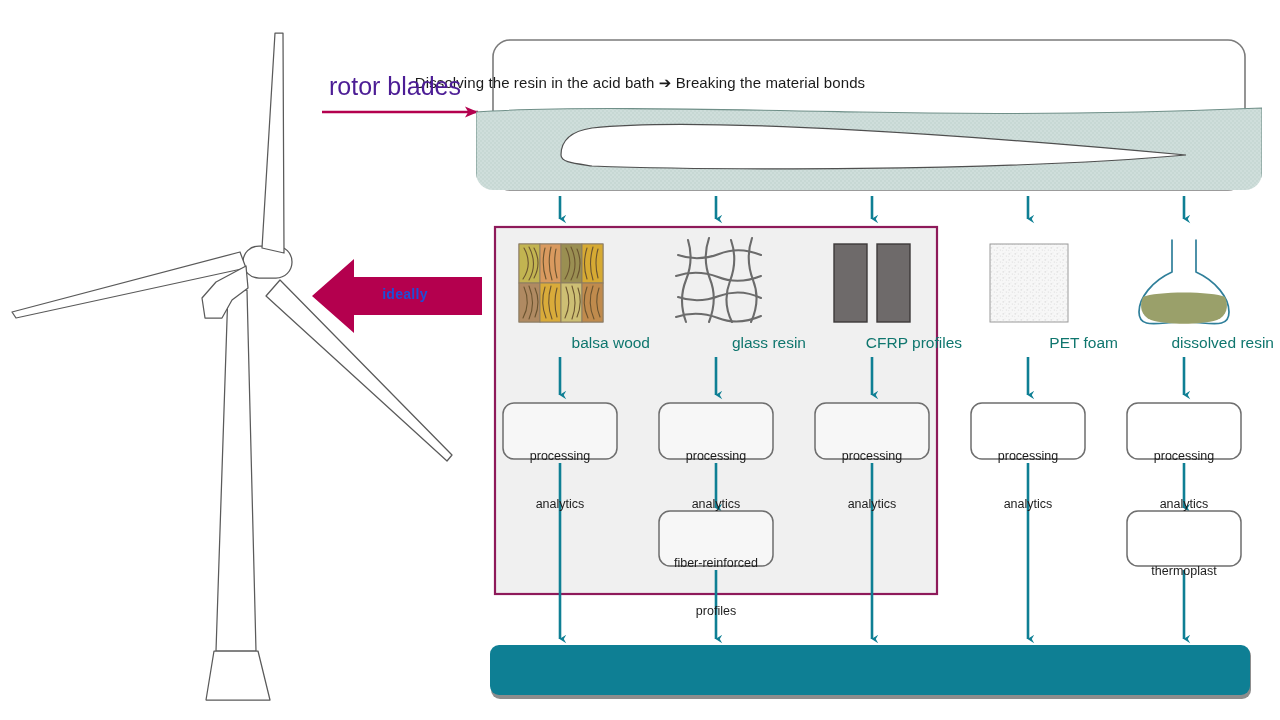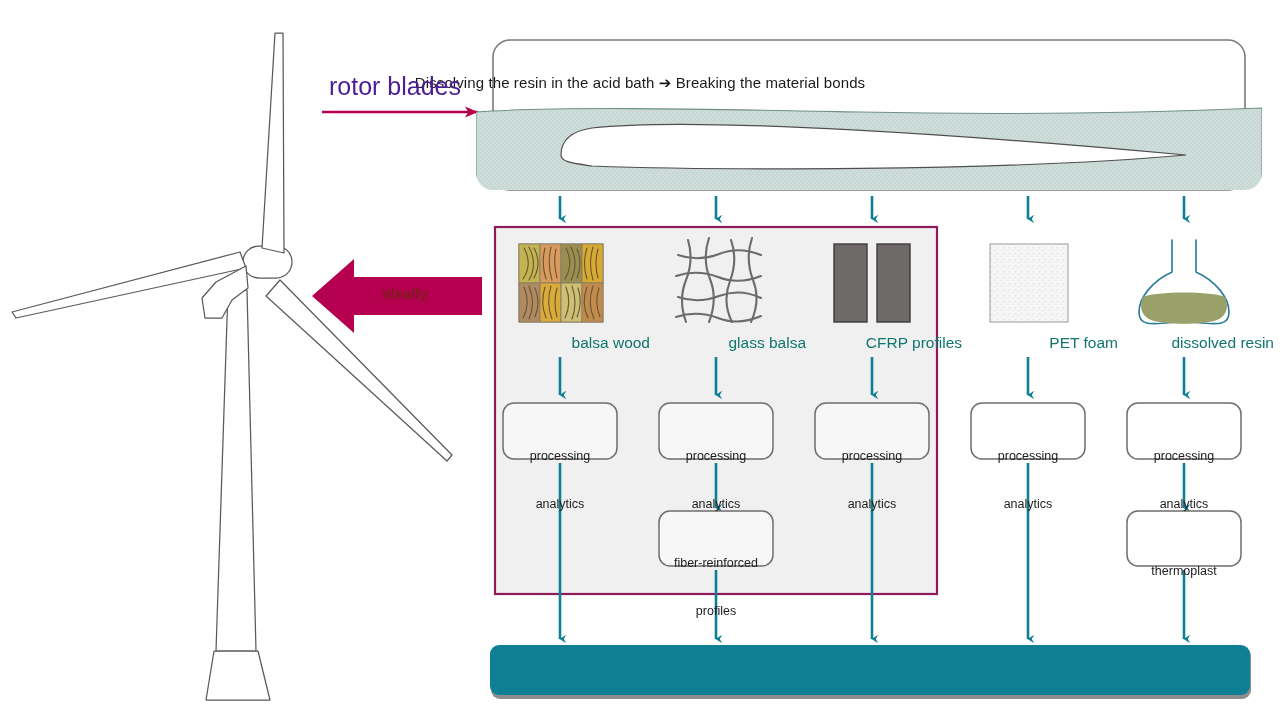--- a/index.html
+++ b/index.html
@@ -22,21 +22,21 @@
     left:0;top:74px;width:1280px;text-align:center;
     font-size:15px;color:#1b1b1b;letter-spacing:.1px;
   }
 
   #lbl-rotor{
     left:250px;top:72px;width:290px;text-align:center;
     font-size:25px;color:#4c1d95;
   }
   #lbl-ideally{
     left:330px;top:286px;width:150px;text-align:center;
-    font-size:14px;font-weight:bold;color:#7f1d1d;letter-spacing:.3px;
+    font-size:14px;font-weight:bold;color:#1d4ed8;letter-spacing:.3px;
   }
 
   .mat-lbl{
     top:334px;width:180px;text-align:right;
     font-size:15.5px;color:#0f766e;
   }
 
   .proc-lbl{
     width:130px;text-align:center;font-size:12.5px;line-height:16px;
     color:#1c1c1c;
@@ -231,21 +231,21 @@
   </svg>
 
   <div class="lyr">
 
     <div class="tx" id="solv-sub">Dissolving the resin in the acid bath ➔ Breaking the material bonds</div>
 
     <div class="tx" id="lbl-rotor">rotor blades</div>
     <div class="tx" id="lbl-ideally">ideally</div>
 
     <div class="tx mat-lbl" style="left:470px">balsa wood</div>
-    <div class="tx mat-lbl" style="left:626px">glass balsa</div>
+    <div class="tx mat-lbl" style="left:626px">glass resin</div>
     <div class="tx mat-lbl" style="left:782px">CFRP profiles</div>
     <div class="tx mat-lbl" style="left:938px">PET foam</div>
     <div class="tx mat-lbl" style="left:1094px">dissolved resin</div>
 
     <div class="tx proc-lbl" style="left:495px;top:416px">
       <div>processing</div>
       <div>analytics</div>
     </div>
     <div class="tx proc-lbl" style="left:651px;top:416px">
       <div>processing</div>

